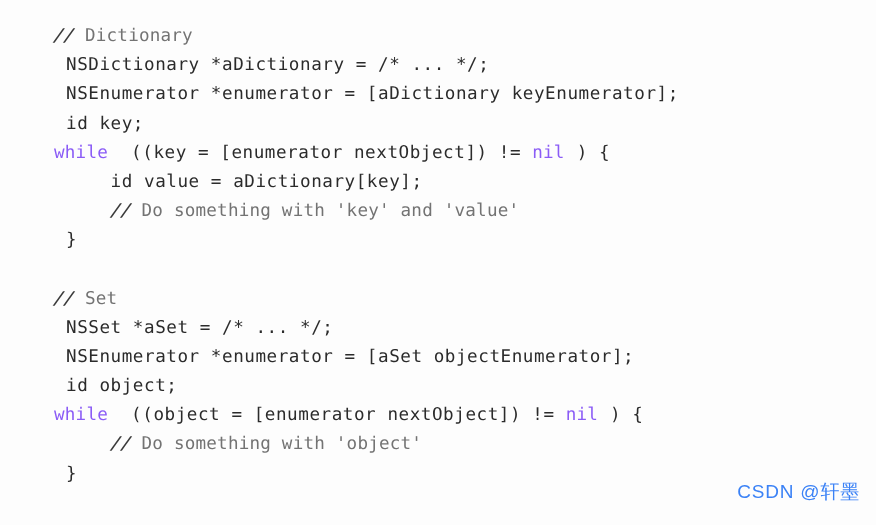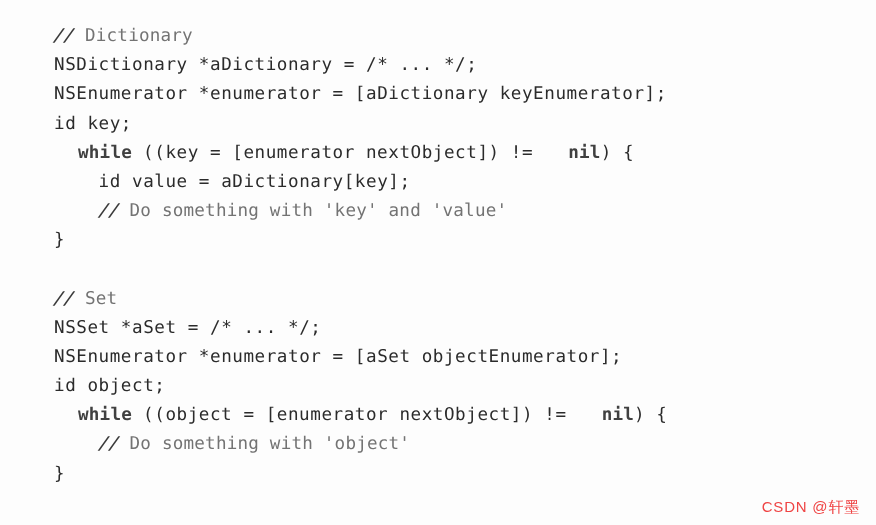--- a/index.html
+++ b/index.html
@@ -63,51 +63,51 @@
     -webkit-font-smoothing: antialiased;
     text-rendering: geometricPrecision;
   }
 
   
   .code-line .tok {
     white-space: pre;
   }
 
   .tok-kw {
-    font-weight: bold;
-    color: #404040;
+    font-weight: normal;
+    color: #8b5cf6;
     letter-spacing: 0.2px;
-    margin-left: 24px;
   }
 
   .tok-comment-slash {
     font-style: italic;
     font-weight: bold;
     display: inline-block;
     transform: skewX(-12deg);
     color: #3a3a3a;
     letter-spacing: -0.5px;
   }
 
   .tok-comment-text {
     color: #737373;
     letter-spacing: 0.2px;
   }
 
   .tok-plain {
     color: #2b2b2b;
+    margin-left: 12px;
   }
 
   #watermark {
     position: absolute;
     right: 16px;
-    bottom: 8px;
+    bottom: 20px;
     font-family: "Liberation Sans", "DejaVu Sans", sans-serif;
-    font-size: 15px;
-    color: #ef4444;
+    font-size: 19px;
+    color: #3b82f6;
     letter-spacing: 0.8px;
     white-space: nowrap;
     user-select: none;
     pointer-events: none;
   }
 </style>
 </head>
 <body>
 
 <div id="page">

